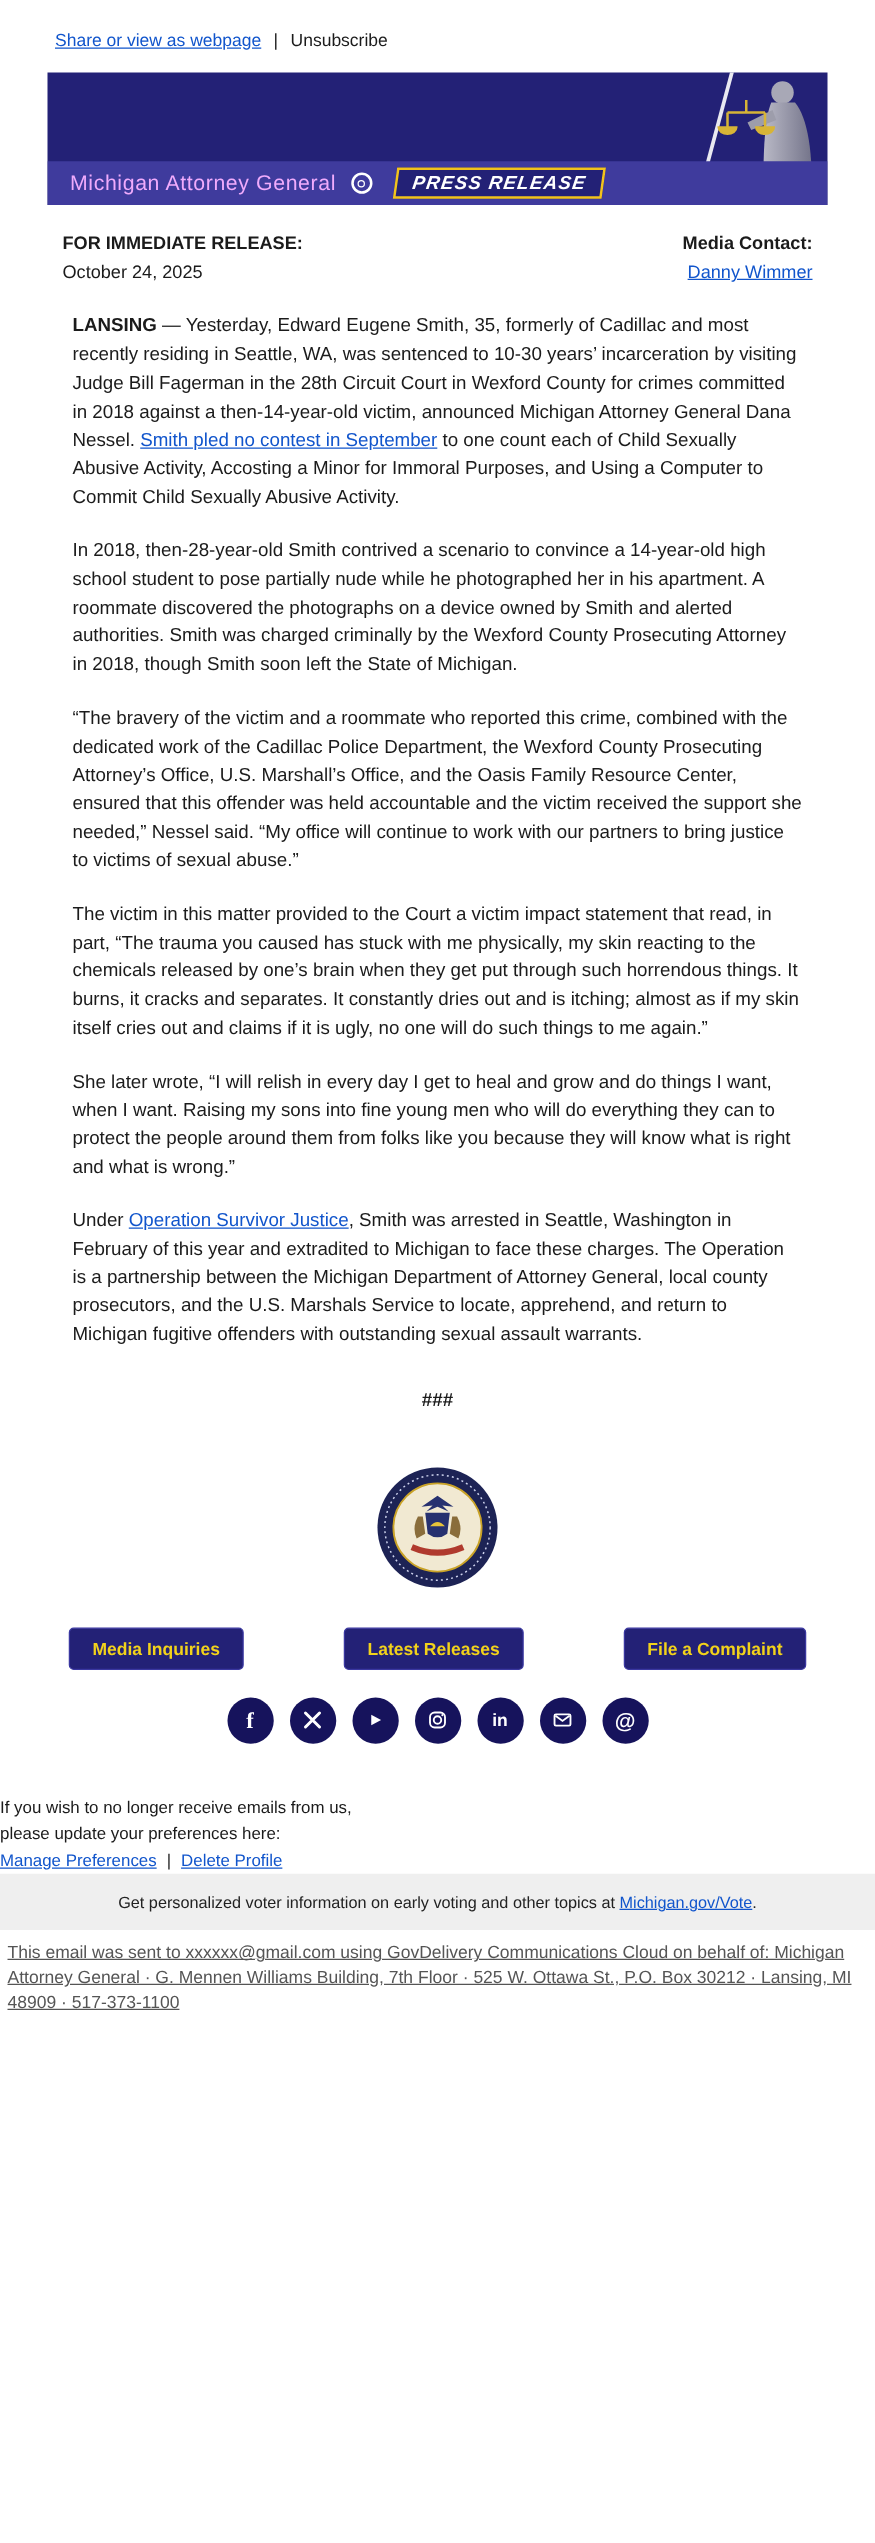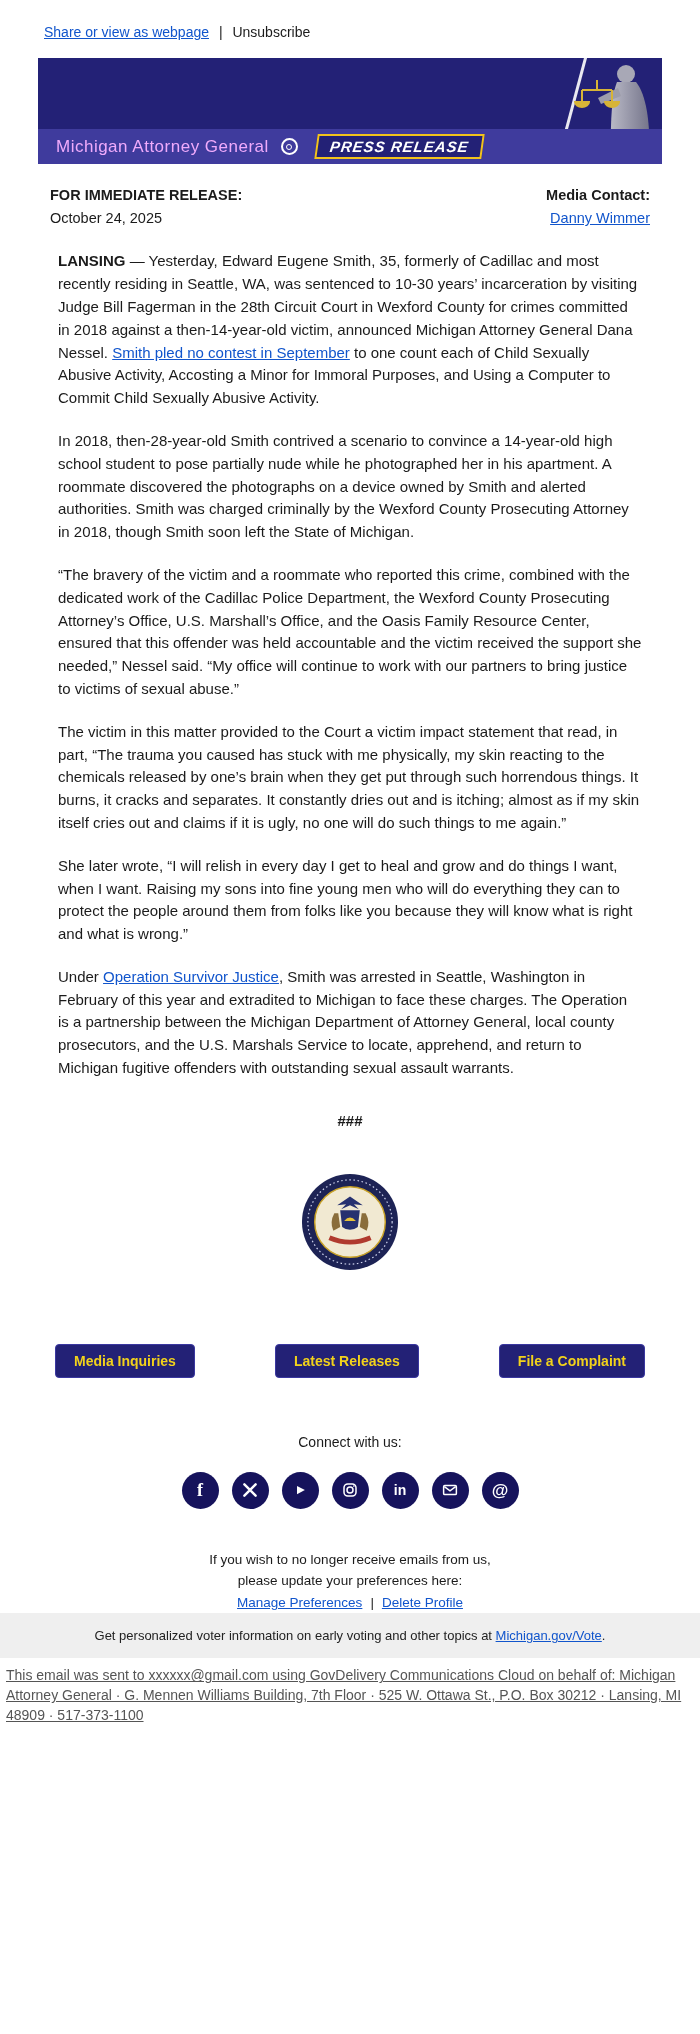--- a/index.html
+++ b/index.html
@@ -78,37 +78,37 @@
   
   .seal-wrap { text-align: center; margin: 40px 0 14px; }
   .seal { width: 98px; height: 98px; }
 
   
   .btn-row { display: flex; justify-content: space-between; width: 590px; margin: 26px auto 0; }
   .btn {
     background: #232176; color: #f2d21b;
     font-weight: bold; font-size: 14px;
     padding: 8px 18px; border-radius: 4px;
-    border: 1px solid #3a37a0; text-decoration: none; cursor: pointer; margin-top: 43px;
+    border: 1px solid #3a37a0; text-decoration: none; cursor: pointer;
   }
 
   
   .connect-label { text-align: center; margin-top: 56px; font-size: 14px; }
   .social-row { display: flex; justify-content: center; gap: 13px; margin-top: 22px; }
   .soc {
     width: 37px; height: 37px; border-radius: 50%;
     background: #16135c; color: #fff;
     display: flex; align-items: center; justify-content: center;
     cursor: pointer; text-decoration: none; flex: none;
   }
   .soc svg { width: 18px; height: 18px; display: block; }
   .soc .txt { color: #fff; font-weight: bold; line-height: 1; }
 
   
-  .prefs { text-align: center; margin-top: 40px; font-size: 13.5px; line-height: 1.6; }
+  .prefs { text-align: left; margin-top: 40px; font-size: 13.5px; line-height: 1.6; }
   .prefs-links .psep { margin: 0 8px; }
   .assist { text-align: center; margin-top: 30px; font-size: 13.5px; line-height: 1.7; }
   .assist .asep { margin: 0 6px; }
 
   
   .voterbar {
     background: #efefef; padding: 15px 26px;
     text-align: center; font-size: 13px; color: #222;
   }
   .footer {
@@ -193,21 +193,20 @@
       <path d="M29 66 Q50 75 71 66" stroke="#b03a2e" stroke-width="5" fill="none"></path>
     </svg>
   </div>
 
   <div class="btn-row">
     <a class="btn">Media Inquiries</a>
     <a class="btn">Latest Releases</a>
     <a class="btn">File a Complaint</a>
   </div>
 
-  <div class="connect-label">Connect with us:</div>
 
   <div class="social-row">
     <a class="soc">
         <span class="txt" style="font-size:18px; font-family:'Liberation Serif','DejaVu Serif',serif;">f</span>
       </a>
     <a class="soc">
         <svg viewBox="0 0 24 24">
           <path d="M4.5 4.5 L19.5 19.5 M19.5 4.5 L4.5 19.5" stroke="#fff" stroke-width="3.2" stroke-linecap="round"></path>
         </svg>
       </a>

